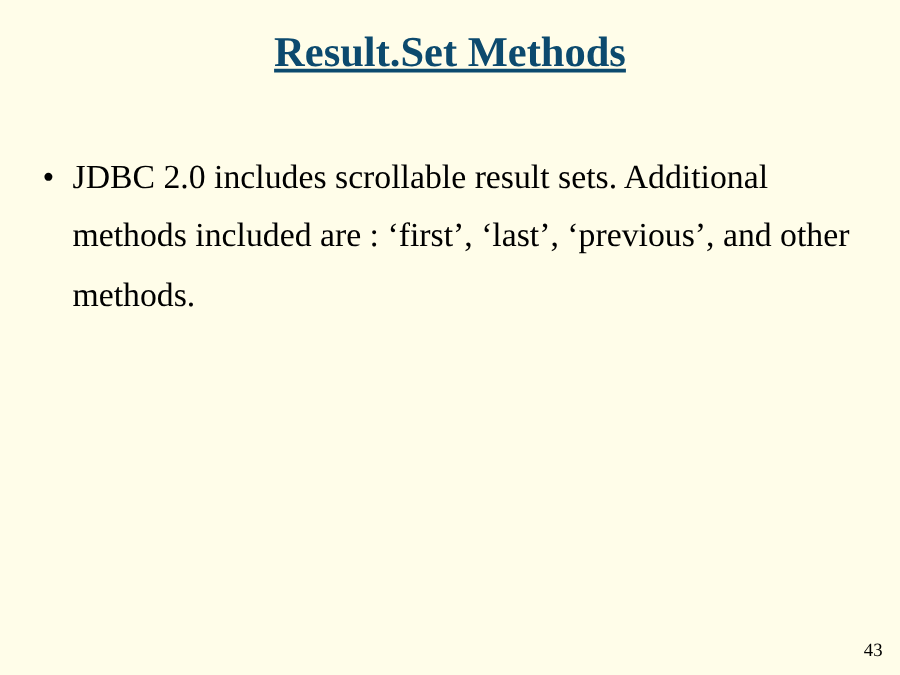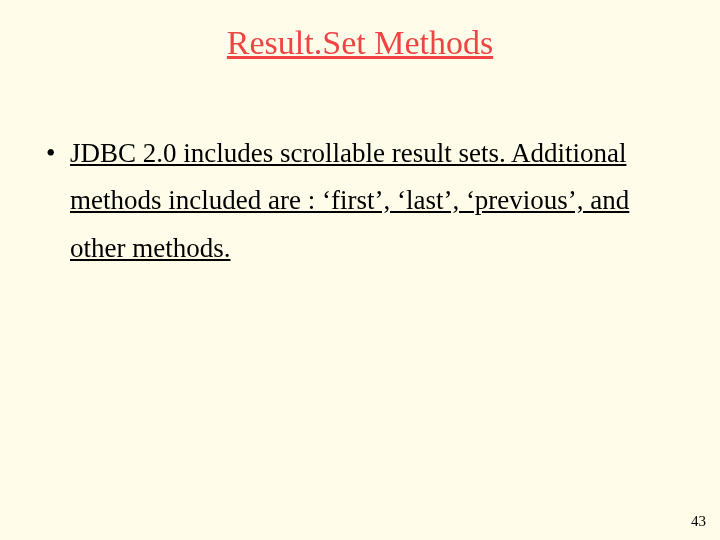--- a/index.html
+++ b/index.html
@@ -18,38 +18,37 @@
     color: #000;
     box-sizing: border-box;
   }
   .title {
     position: absolute;
     top: 24px;
     left: 0;
     width: 100%;
     text-align: center;
     font-size: 34px;
-    font-weight: normal;
+    font-weight: bold;
     text-decoration: underline;
-    color: #ef4444;
+    color: #0c4a6e;
   }
   .body {
     position: absolute;
     top: 118px;
     left: 30px;
     right: 30px;
     font-size: 27px;
     line-height: 1.75;
     color: #000;
   }
   ul.bullets {
     list-style: none;
-    margin: 12px;
+    margin: 0;
     padding: 0;
-    text-decoration: underline;
   }
   ul.bullets > li {
     position: relative;
     padding-left: 28px;
   }
   ul.bullets > li::before {
     content: "•";
     position: absolute;
     left: 4px;
     top: 0;

